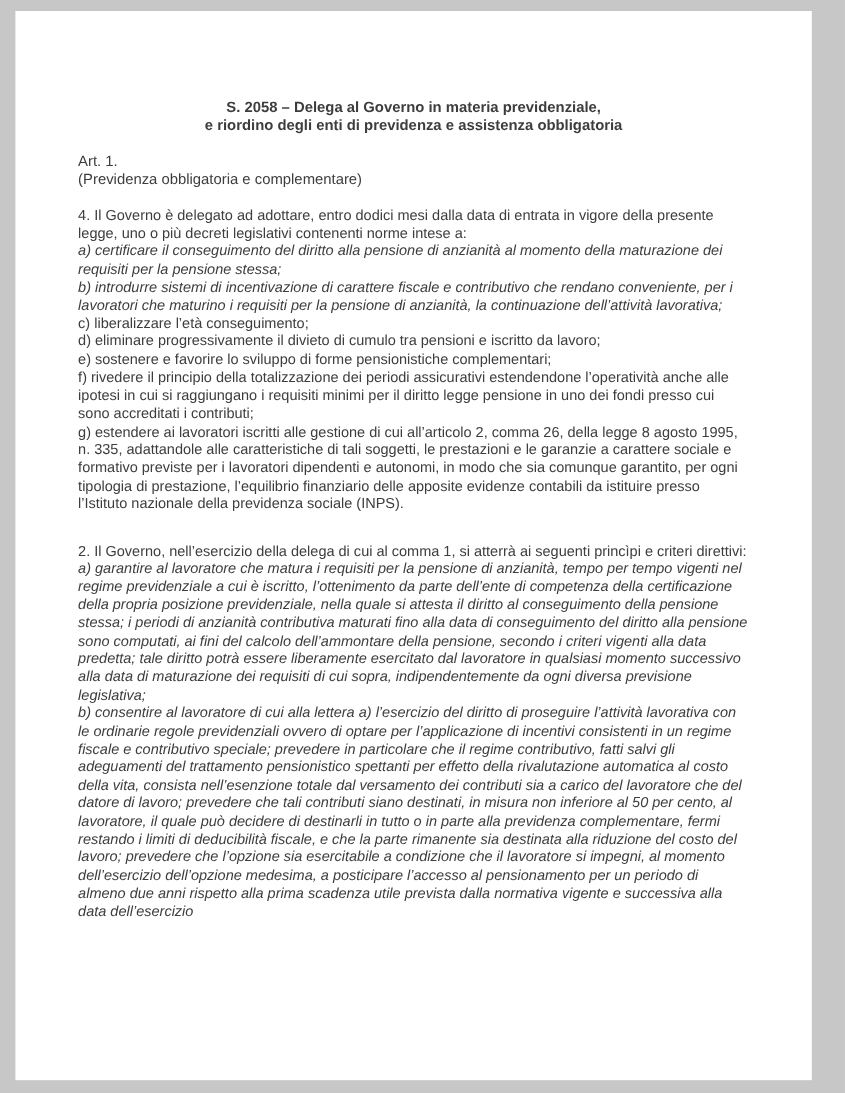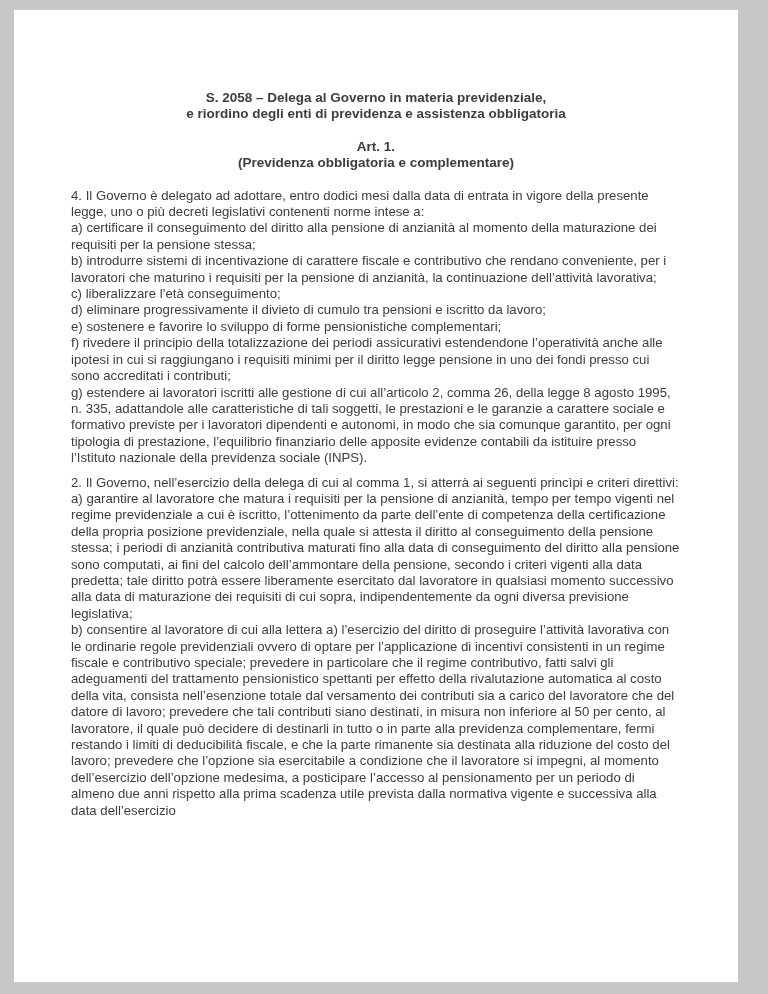--- a/index.html
+++ b/index.html
@@ -27,42 +27,42 @@
     color: #3d3d3d;
   }
   .doc-title {
     text-align: center;
     font-weight: bold;
     font-size: 13.5px;
     line-height: 16.4px;
     margin-bottom: 16px;
   }
   .article-heading {
-    text-align: center;
-    font-weight: bold;
+    font-weight: normal;
     font-size: 13.5px;
     line-height: 16.4px;
     margin-bottom: 16px;
   }
   .body-text {
     font-size: 13.2px;
     line-height: 16.4px;
     text-align: left;
   }
   .para {
     margin: 0;
     padding: 0;
   }
   .italic {
+    font-style: italic;
   }
   .plain {
     font-style: normal;
   }
   .space-before {
-    margin-top: 8px;
+    margin-top: 26px;
   }
 </style>
 </head>
 <body>
 
 <div class="canvas">
   <div class="page">
 
     <header class="doc-title">
       <div class="title-line">S. 2058 – Delega al Governo in materia previdenziale,</div>

